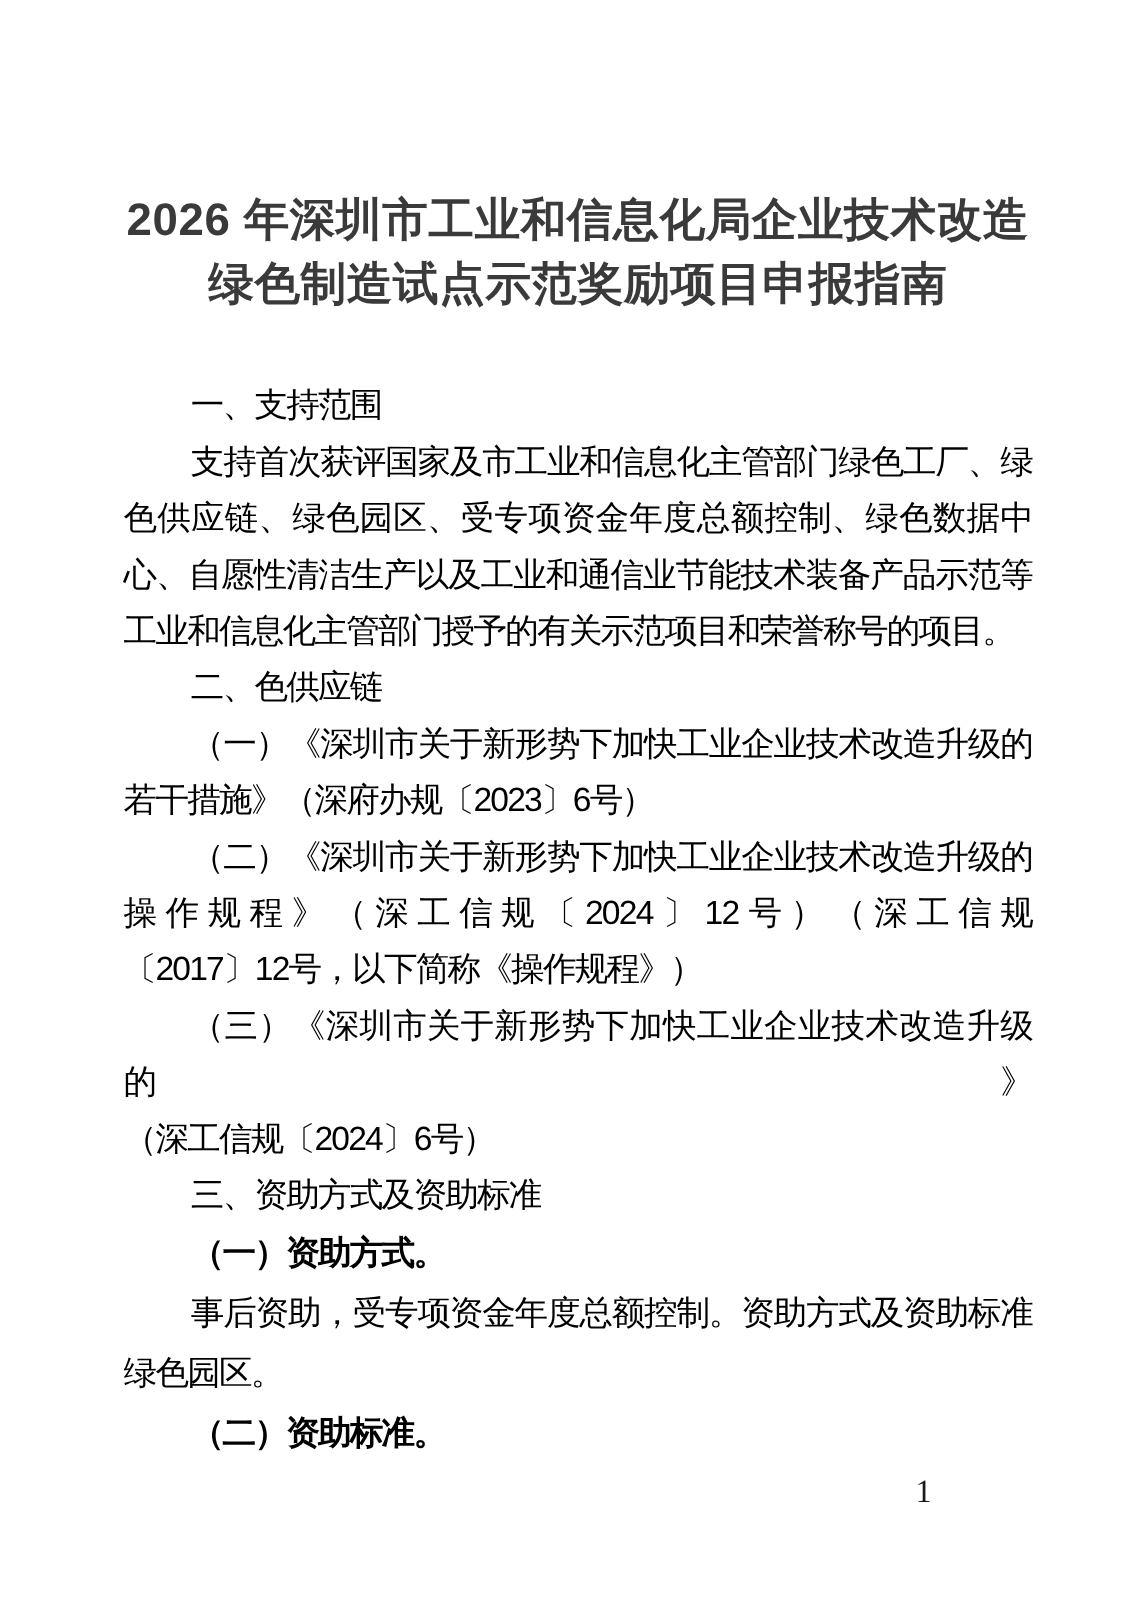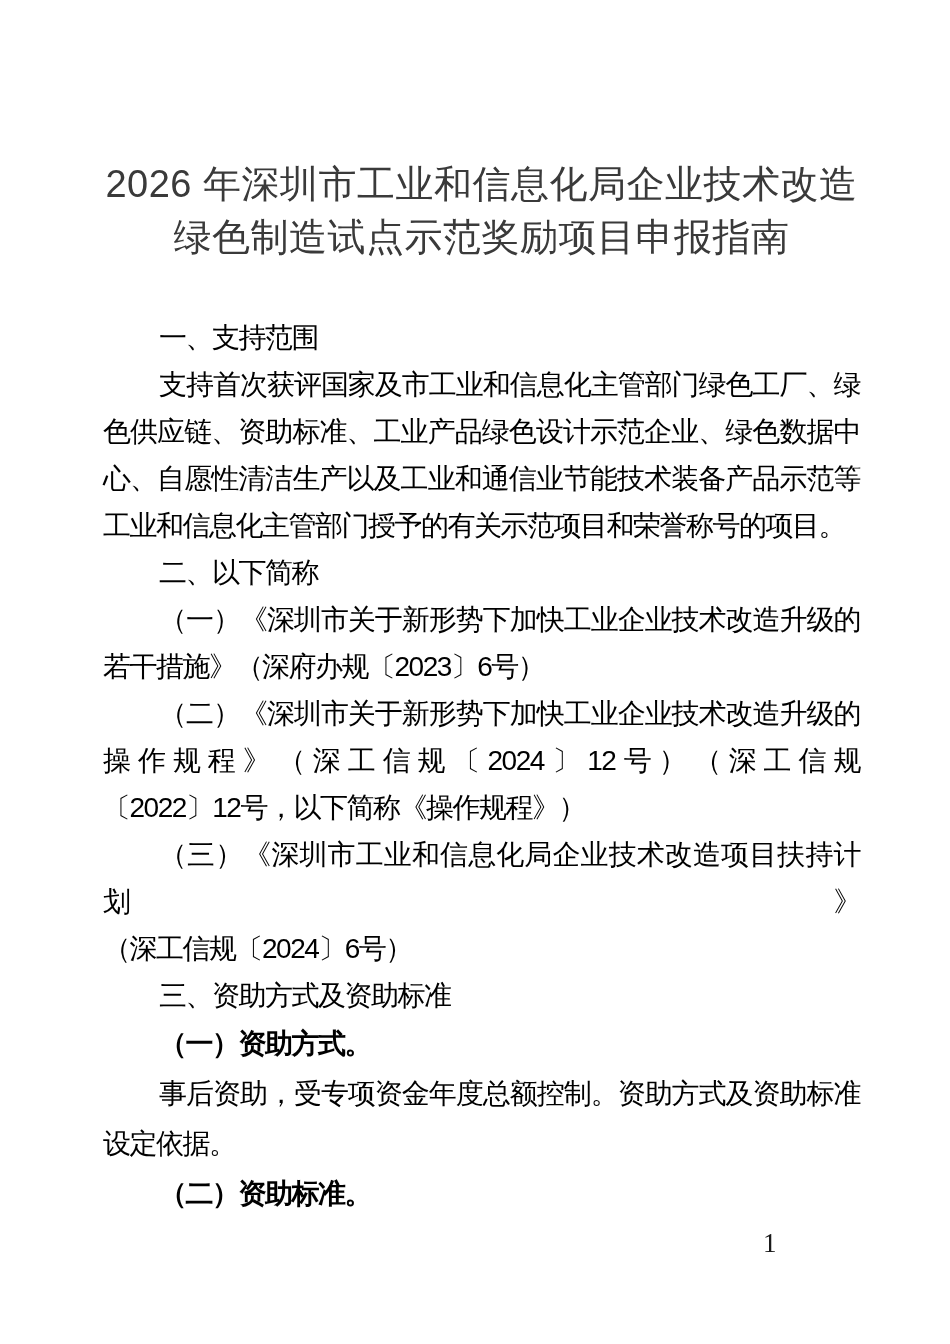--- a/index.html
+++ b/index.html
@@ -18,21 +18,21 @@
   .doc {
     position: absolute;
     left: 103px;
     top: 158px;
     width: 757px;
     color: #000000;
   }
   .title {
     font-size: 38px;
     line-height: 53px;
-    font-weight: normal;
+    font-weight: bold;
     color: #3a3a3a;
     text-align: center;
     letter-spacing: 0.5px;
     margin-bottom: 50px;
   }
   .ln {
     font-size: 28px;
     line-height: 47px;
     letter-spacing: -1.5px;
     white-space: nowrap;
@@ -61,34 +61,34 @@
 
 <div class="doc">
 
   <div class="title">
     <div>2026 年深圳市工业和信息化局企业技术改造</div>
     <div>绿色制造试点示范奖励项目申报指南</div>
   </div>
 
   <div class="ln indent">一、支持范围</div>
   <div class="ln indent just">支持首次获评国家及市工业和信息化主管部门绿色工厂、绿</div>
-  <div class="ln just">色供应链、资助标准、工业产品绿色设计示范企业、绿色数据中</div>
+  <div class="ln just">色供应链、绿色园区、受专项资金年度总额控制、绿色数据中</div>
   <div class="ln just">心、自愿性清洁生产以及工业和通信业节能技术装备产品示范等</div>
   <div class="ln">工业和信息化主管部门授予的有关示范项目和荣誉称号的项目。</div>
 
-  <div class="ln indent">二、以下简称</div>
+  <div class="ln indent">二、色供应链</div>
   <div class="ln indent just">（一）《深圳市关于新形势下加快工业企业技术改造升级的</div>
   <div class="ln">若干措施》（深府办规〔2023〕6号）</div>
   <div class="ln indent just">（二）《深圳市关于新形势下加快工业企业技术改造升级的</div>
   <div class="ln just">操作规程》（深工信规〔2024〕12号）（深工信规</div>
-  <div class="ln">〔2022〕12号，以下简称《操作规程》）</div>
-  <div class="ln indent just">（三）《深圳市工业和信息化局企业技术改造项目扶持计划》</div>
+  <div class="ln">〔2017〕12号，以下简称《操作规程》）</div>
+  <div class="ln indent just">（三）《深圳市关于新形势下加快工业企业技术改造升级的》</div>
   <div class="ln">（深工信规〔2024〕6号）</div>
 
   <div class="ln indent">三、资助方式及资助标准</div>
   <div class="ln indent bold lh50">（一）资助方式。</div>
   <div class="ln indent just lh50">事后资助，受专项资金年度总额控制。资助方式及资助标准</div>
-  <div class="ln lh50">设定依据。</div>
+  <div class="ln lh50">绿色园区。</div>
   <div class="ln indent bold lh50">（二）资助标准。</div>
 
 </div>
 
 <div class="footer">1</div>
 
 </body></html>

